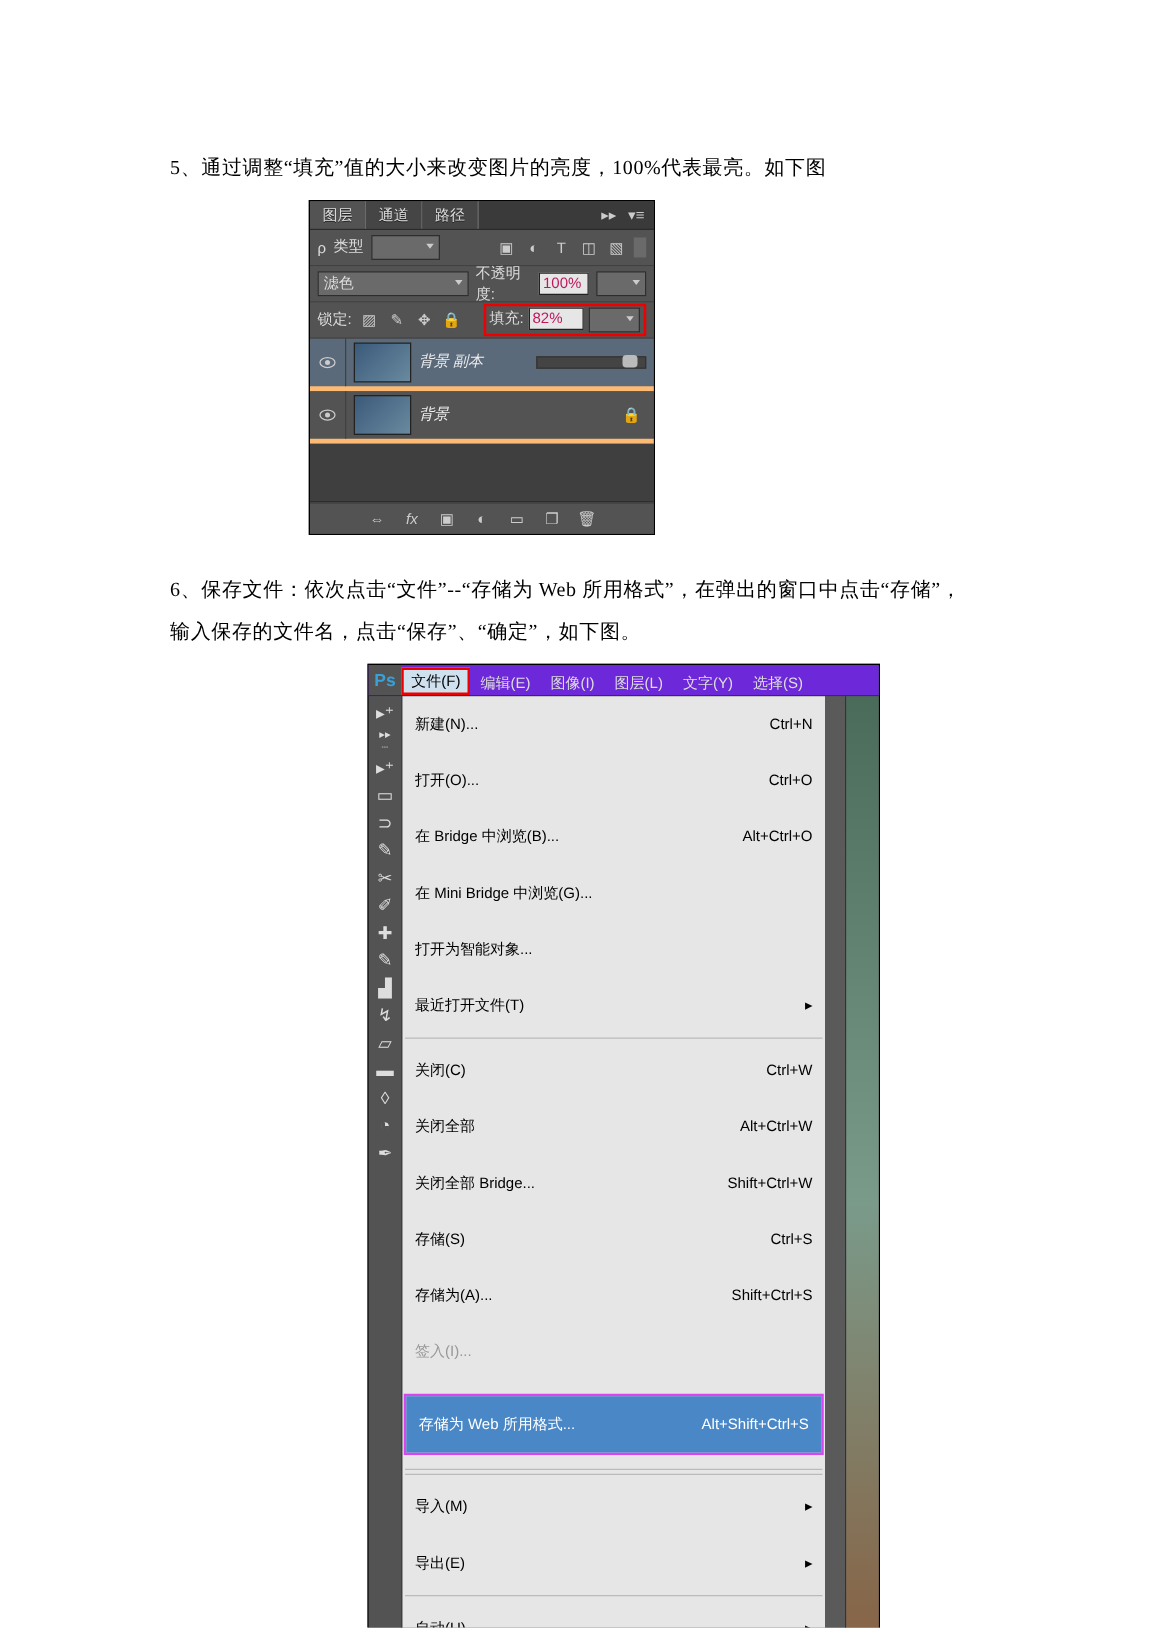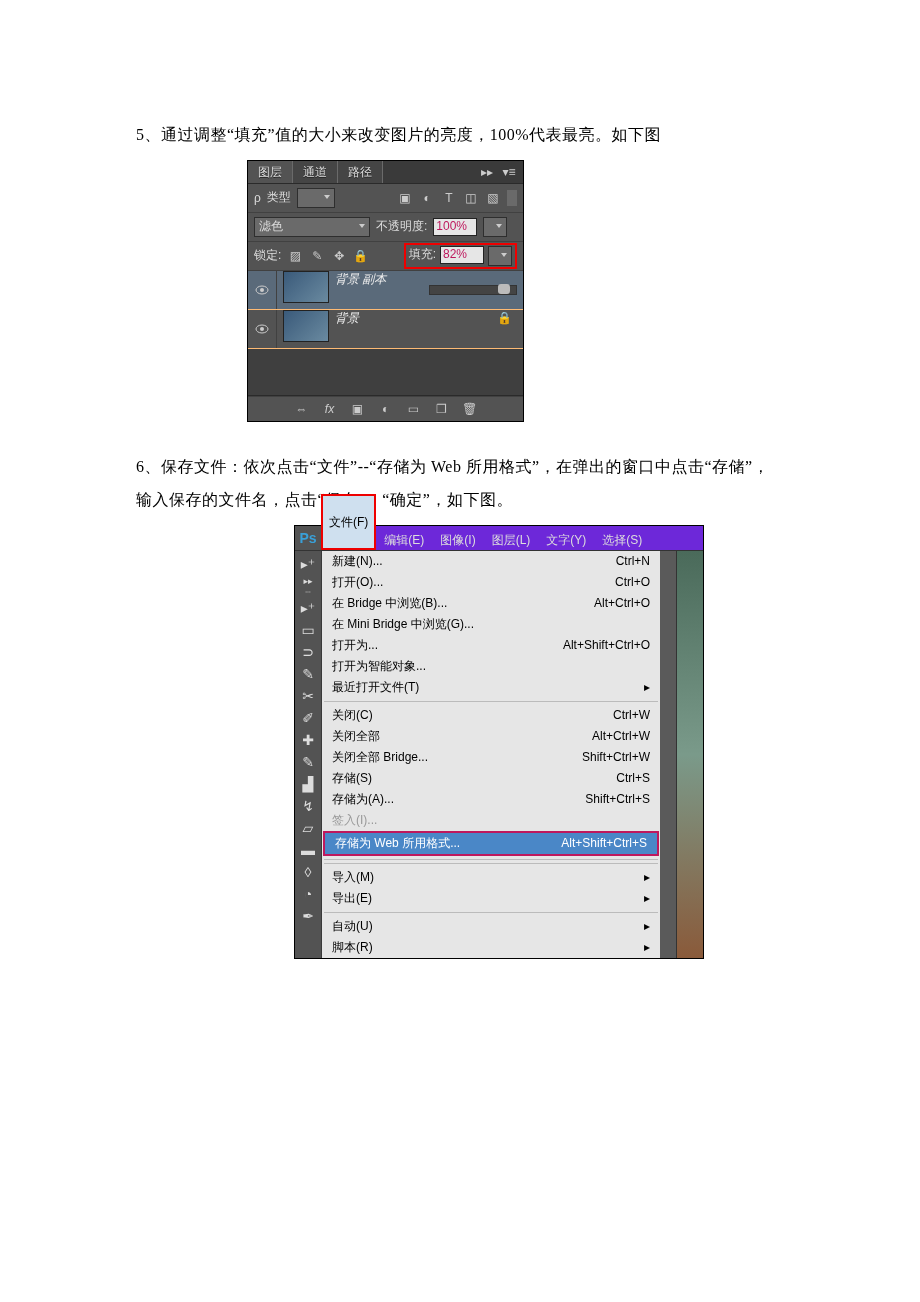--- a/index.html
+++ b/index.html
@@ -7,51 +7,51 @@
   .para{line-height:2.1;margin:0 0 8px 0;letter-spacing:0.5px}
 
   
   .layers-panel{width:275px;margin:6px 0 24px 111px;border:1px solid #000;background:#535353;font-family:Arial,sans-serif;font-size:12px;color:#ddd}
   .lp-tabs{display:flex;align-items:center;height:22px;background:#3a3a3a;border-bottom:1px solid #2a2a2a}
   .lp-tab{padding:0 10px;height:22px;line-height:22px;background:#535353;border-right:1px solid #6a6a6a;text-shadow:0 1px 0 #222}
   .lp-tab.active{background:#535353}
   .lp-tab:not(.active){background:#454545}
   .lp-tabs-right{margin-left:auto;display:flex;gap:6px;padding-right:6px;align-items:center;color:#ccc}
   .lp-row{display:flex;align-items:center;height:28px;padding:0 6px;gap:6px;border-bottom:1px solid #414141;background:#535353}
-  .lp-select{background:#6a6a6a;border:1px solid #2e2e2e;height:18px;padding:0 14px 0 4px;display:inline-flex;align-items:center;color:#ddd;position:relative}
+  .lp-select{background:#6a6a6a;border:1px solid #2e2e2e;height:18px;padding:0 31px 0 4px;display:inline-flex;align-items:center;color:#ddd;position:relative}
   .lp-select::after{content:"";position:absolute;right:4px;top:6px;border-left:3px solid transparent;border-right:3px solid transparent;border-top:4px solid #ccc}
   .lp-icon{width:16px;height:16px;display:inline-flex;align-items:center;justify-content:center;color:#ccc}
   .lp-redbox{border:2px solid #e00;padding:1px 3px}
   .lp-input{background:#e6e6e6;border:1px solid #222;color:#be185d;width:38px;height:16px;text-align:left;padding:0 2px}
-  .lp-layer{display:flex;height:38px;border-bottom:1px solid #fdba74;background:#535353}
+  .lp-layer{display:flex;align-items:center;height:38px;border-bottom:4px solid #fdba74;background:#535353}
   .lp-layer.active{background:#5a6a7a}
   .lp-eye{width:28px;height:38px;display:flex;align-items:center;justify-content:center;border-right:1px solid #414141}
   .lp-thumb{width:44px;height:30px;margin:0 6px;background:linear-gradient(135deg,#3a5a7a 0%,#6a8aa0 100%);border:1px solid #222}
   .lp-name{flex:1;font-style:italic;color:#eee}
   .lp-slider{flex:1;display:flex;align-items:center;margin-left:auto;padding:0 6px}
   .lp-track{flex:1;height:8px;background:#444;border:1px solid #333;position:relative}
   .lp-knob{position:absolute;right:6px;top:-2px;width:12px;height:10px;background:#bbb;border-radius:3px}
   .lp-footer{display:flex;align-items:center;justify-content:center;height:24px;gap:12px;background:#535353;color:#bbb;border-top:1px solid #414141}
   .lp-blank{height:46px;background:#3f3f3f;border-bottom:1px solid #2a2a2a}
 
   
   .menu-shot{width:408px;margin-left:158px;border:1px solid #000;font-family:Arial,sans-serif;font-size:12px;color:#ddd;background:#535353;position:relative}
   .ms-menubar{display:flex;align-items:flex-end;height:24px;background:#6d28d9;border-bottom:1px solid #333}
   .ms-logo{width:26px;height:24px;display:flex;align-items:center;justify-content:center;background:#535353;font-family:Arial;font-size:14px;font-weight:bold;color:#39a0d8}
   .ms-menu{padding:0 8px;height:20px;line-height:20px;}
-  .ms-menu.active{border:2px solid #e00;background:#cfe0ef;color:#000;font-weight:normal;padding:17px 6px;height:18px;line-height:18px}
+  .ms-menu.active{border:2px solid #e00;background:#cfe0ef;color:#000;font-weight:normal;padding:0 6px;height:18px;line-height:18px}
   .ms-body{display:flex}
   .ms-toolbar{width:26px;background:#535353;border-right:1px solid #3a3a3a;display:flex;flex-direction:column;align-items:center;padding-top:2px;gap:0}
   .ms-tool{width:22px;height:22px;display:flex;align-items:center;justify-content:center;color:#ddd;font-size:14px}
   .ms-drop{flex:1;background:#e6e6e6;color:#000;position:relative}
-  .ms-item{display:flex;align-items:center;height:21px;padding:0 10px}
+  .ms-item{display:flex;align-items:center;height:21px;padding:12px 10px}
   .ms-item .sc{margin-left:auto;text-align:right}
   .ms-sep{height:1px;background:#bbb;margin:3px 2px}
   .ms-item.hl{background:#4a87c7;color:#fff}
-  .ms-wrap-hl{border:2px solid #be185d;margin:0 1px}
+  .ms-wrap-hl{border:2px solid #d946ef;margin:11px 1px}
   .ms-sub{margin-left:auto}
   .ms-photo{width:26px;background:linear-gradient(180deg,#4a6a5a,#7a9a8a 50%,#8a5a3a);position:relative}
   .ms-docbar{width:16px;background:#5a5a5a;border-right:1px solid #333}
   svg{display:block}
 </style>
 </head>
 <body>
 
 <div class="page">
 
@@ -186,24 +186,20 @@
             <span class="sc">Ctrl+O</span>
           </div>
           <div class="ms-item">
             <span>在 Bridge 中浏览(B)...</span>
             <span class="sc">Alt+Ctrl+O</span>
           </div>
           <div class="ms-item">
             <span>在 Mini Bridge 中浏览(G)...</span>
           </div>
           <div class="ms-item">
-            <span>打开为...</span>
-            <span class="sc">Alt+Shift+Ctrl+O</span>
-          </div>
-          <div class="ms-item">
             <span>打开为智能对象...</span>
           </div>
           <div class="ms-item">
             <span>最近打开文件(T)</span>
             <span class="ms-sub">▸</span>
           </div>
           <div class="ms-sep"></div>
           <div class="ms-item">
             <span>关闭(C)</span>
             <span class="sc">Ctrl+W</span>

